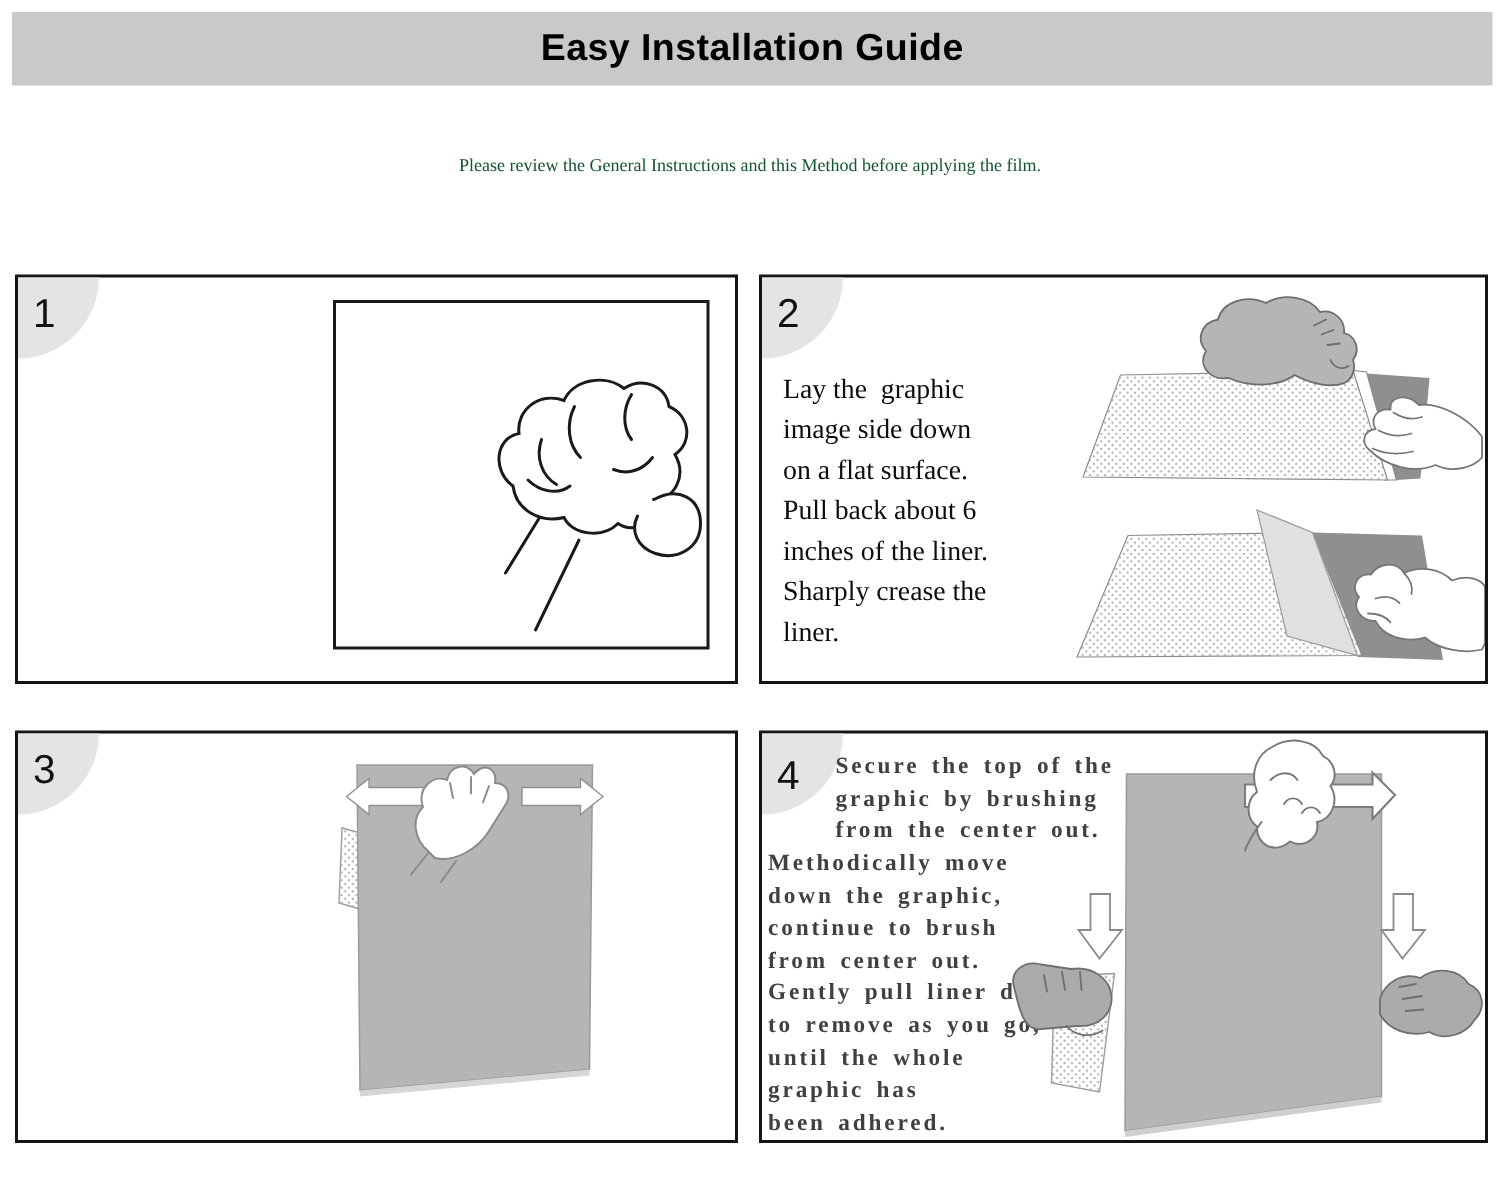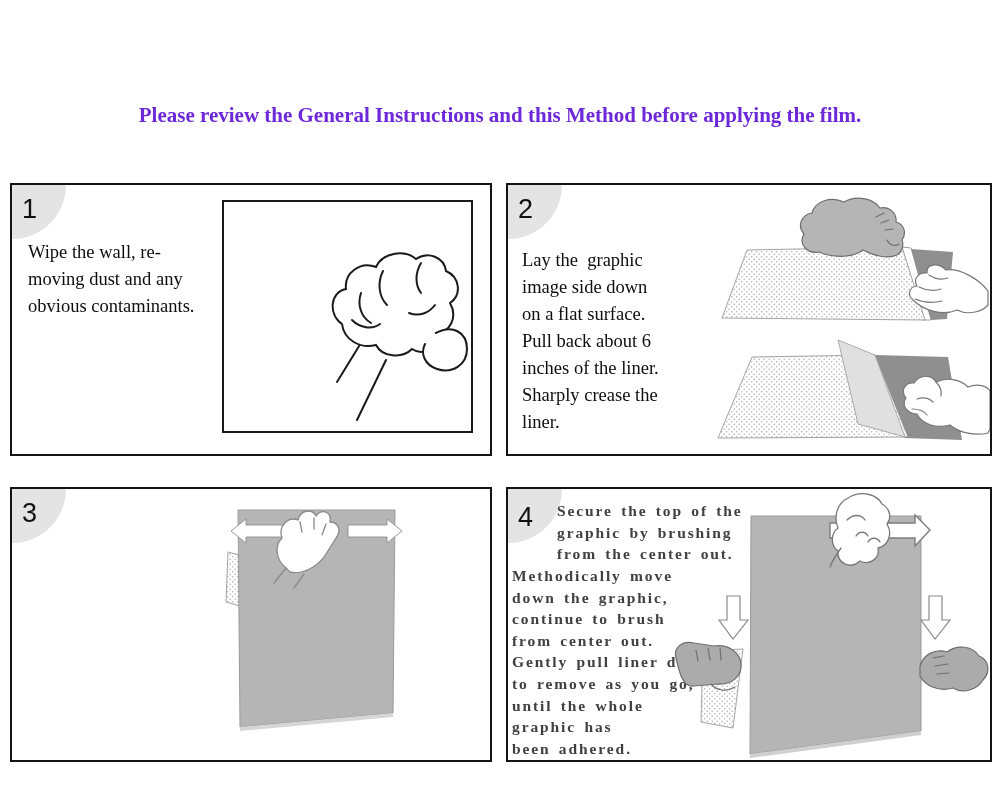--- a/index.html
+++ b/index.html
@@ -2,21 +2,21 @@
 <html><head>
 <meta charset="utf-8">
 <style>
   html,body{margin:0;padding:0;background:#fff;}
   .page{position:relative;width:1000px;height:800px;background:#fff;overflow:hidden;
         font-family:"Liberation Serif",serif;color:#111;}
   .title-bar{position:absolute;left:8px;top:8px;width:987px;height:49px;background:#c9c9c9;}
   .title-bar h1{margin:0;font-family:"Liberation Sans",sans-serif;font-weight:bold;
         font-size:25px;line-height:49px;text-align:center;color:#000;letter-spacing:.3px;}
   .intro{position:absolute;left:0;top:103px;width:1000px;margin:0;text-align:center;
-        font-size:21px;color:#6d28d9;font-weight:bold;}
+        font-size:12px;color:#14532d;}
   .panel{position:absolute;background:#fff;border:2px solid #141414;overflow:hidden;}
   #panel-1{left:10px;top:183px;width:478px;height:269px;}
   #panel-2{left:506px;top:183px;width:482px;height:269px;}
   #panel-3{left:10px;top:487px;width:478px;height:271px;}
   #panel-4{left:506px;top:487px;width:482px;height:271px;}
   .corner{position:absolute;left:-54px;top:-54px;width:108px;height:108px;border-radius:50%;
         background:#e4e4e4;}
   .num{position:absolute;left:10px;top:9px;font-family:"Liberation Sans",sans-serif;
         font-size:27px;color:#111;}
   #panel-4 .num{top:13px;}
@@ -32,29 +32,29 @@
   .illu{position:absolute;}
   #illu-2{left:180px;top:8px;}
   #illu-3{left:212px;top:9px;}
   #illu-4{left:143px;top:1px;}
 </style>
 </head>
 <body>
 
 <div class="page">
 
+  <header class="title-bar">
+    <h1>Easy Installation Guide</h1>
+  </header>
 
   <p class="intro">Please review the General Instructions and this Method before applying the film.</p>
 
   <section class="panel" id="panel-1">
     <span class="corner"></span>
     <span class="num">1</span>
-    <div class="body-text">Wipe the wall, re-
-moving dust and any
-obvious contaminants.</div>
     <div class="frame">
       <svg class="illu" id="illu-1" width="247" height="229" viewBox="0 0 247 229">
         <g stroke="#1a1a1a" stroke-width="2" fill="none" stroke-linecap="round">
           <path d="M113,180 L140,136"></path>
           <path d="M133,218 L162,158"></path>
           <path fill="#fff" d="M118,122 C104,112 106,90 122,87 C120,71 136,59 152,65 C158,51 180,47 192,57 C204,49 220,55 222,69 C236,75 238,93 226,101 C234,115 226,131 212,131 C214,145 200,155 188,147 C178,157 158,155 152,143 C136,147 120,138 118,122 Z"></path>
           <path fill="#fff" d="M212,131 C228,122 243,130 243,147 C243,163 228,172 213,167 C201,163 196,152 201,142"></path>
           <path d="M137,91 C133,103 137,115 147,121"></path>
           <path d="M159,69 C153,81 155,95 163,103"></path>
           <path d="M197,61 C191,71 191,83 197,91"></path>

